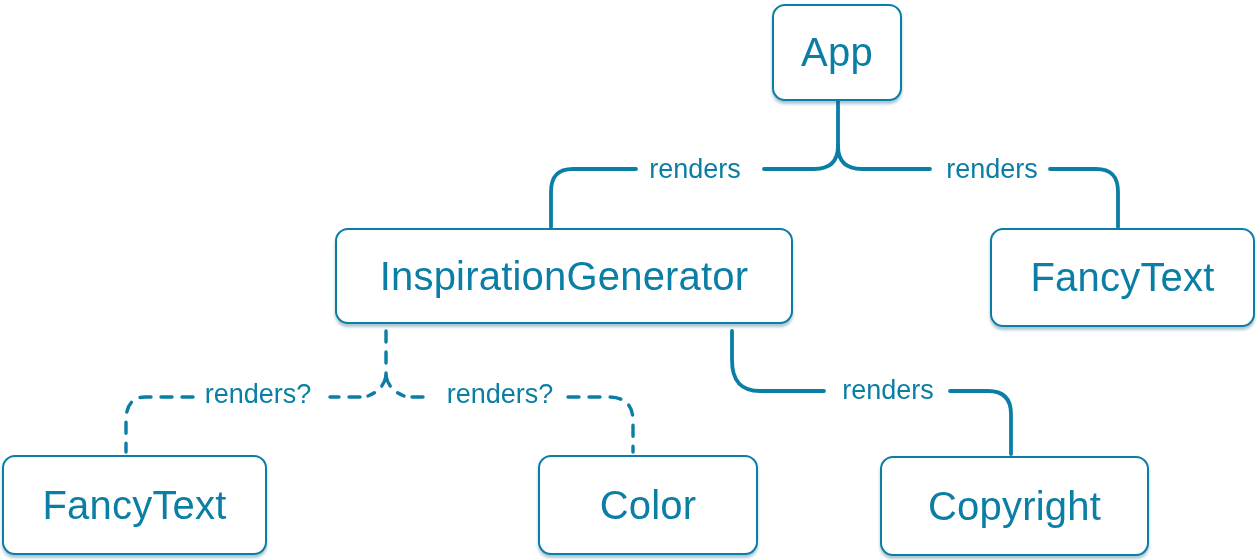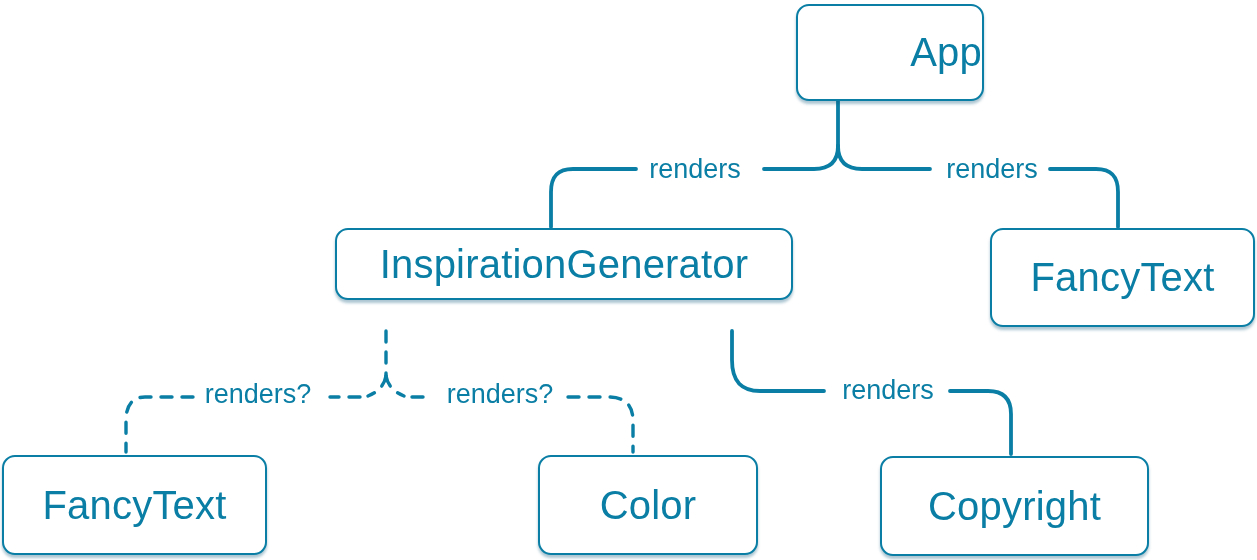--- a/index.html
+++ b/index.html
@@ -33,22 +33,22 @@
     border:2.6px solid var(--accent);
     border-radius:13px;
     box-shadow:0 3px 3px rgba(13,90,124,0.35);
     display:flex;align-items:center;justify-content:center;
     color:var(--accent);
     font-size:40px;
     font-weight:500;
     letter-spacing:0.2px;
     white-space:nowrap;
   }
-  .node-app{left:796px;top:4px;width:188px;height:97px;justify-content:flex-end;}
-  .node-ig{left:335px;top:228px;width:458px;height:72px;}
+  .node-app{left:772px;top:4px;width:130px;height:97px;}
+  .node-ig{left:335px;top:228px;width:458px;height:96px;}
   .node-ft-top{left:990px;top:228px;width:265px;height:99px;}
   .node-ft-bottom{left:2px;top:455px;width:265px;height:100px;}
   .node-color{left:538px;top:455px;width:220px;height:100px;}
   .node-copyright{left:880px;top:456px;width:269px;height:100px;}
   .edge-label{
     position:absolute;
     z-index:3;
     transform:translate(-50%,-50%);
     color:var(--accent);
     font-size:27px;

